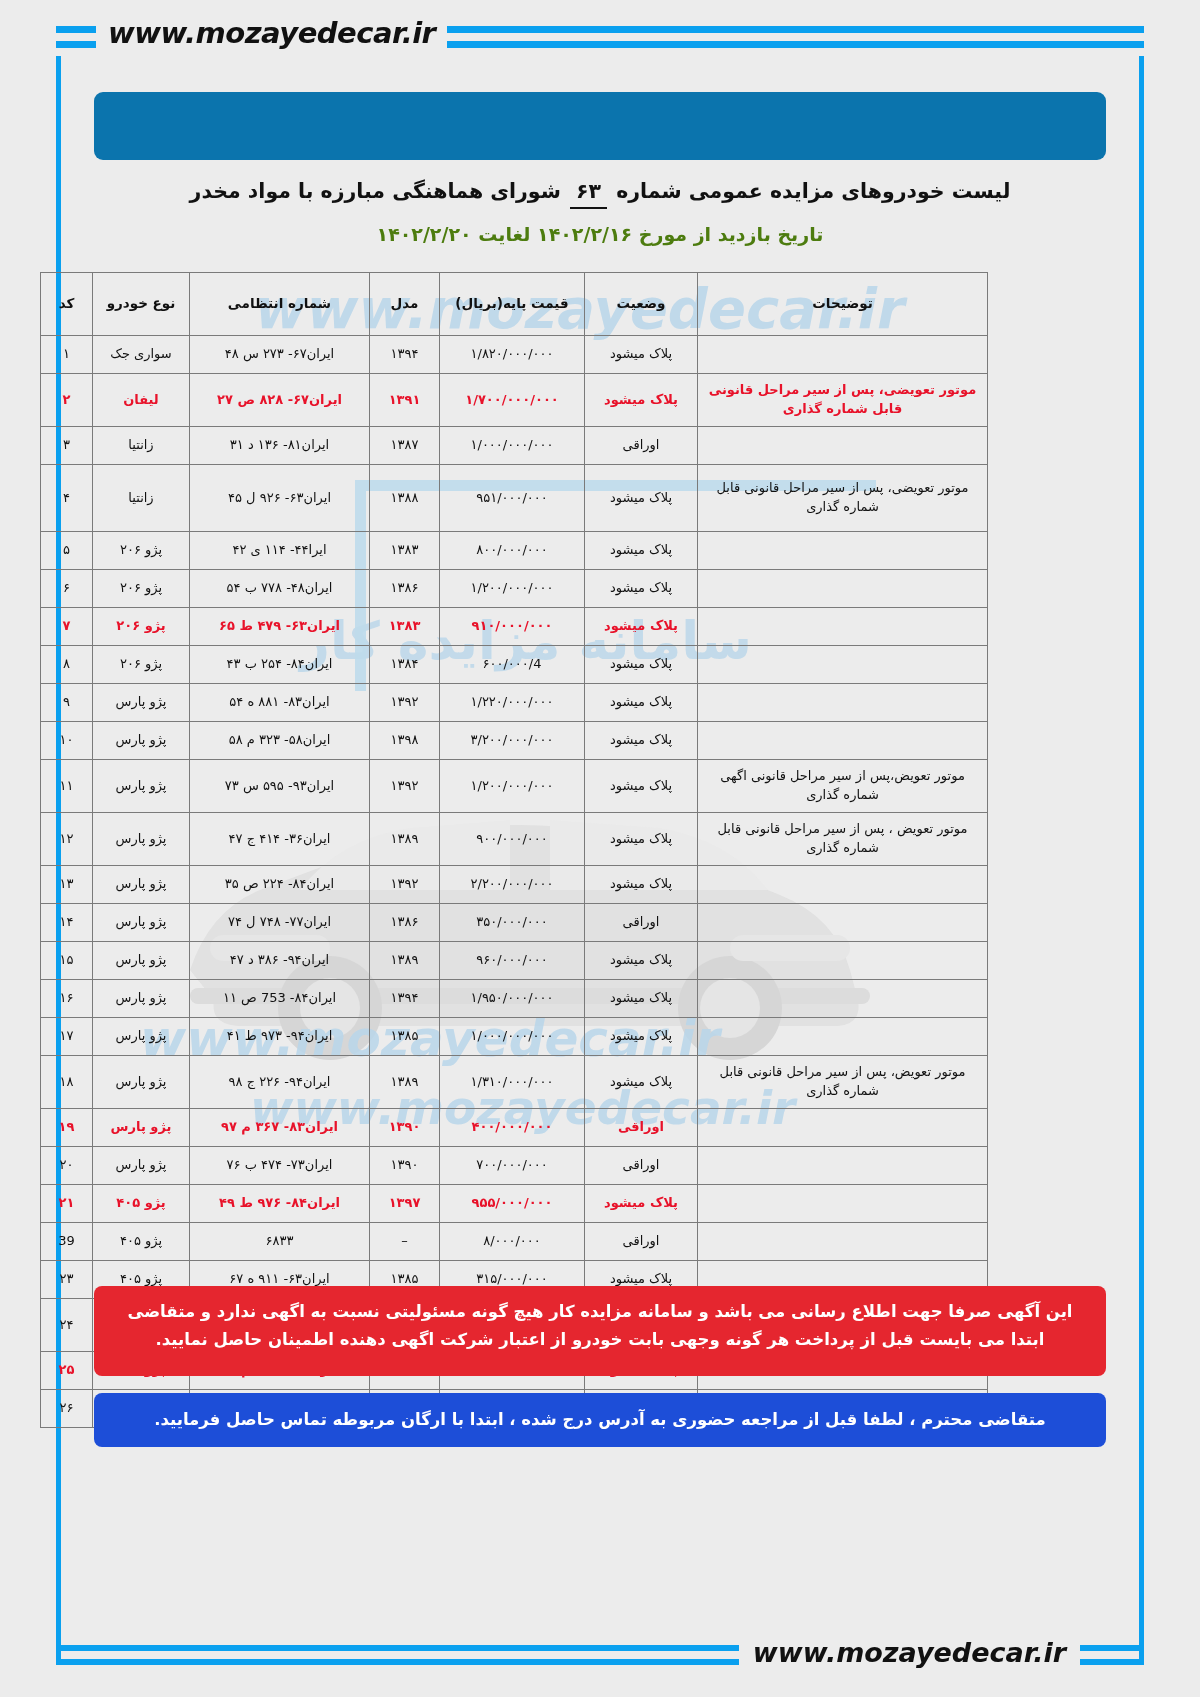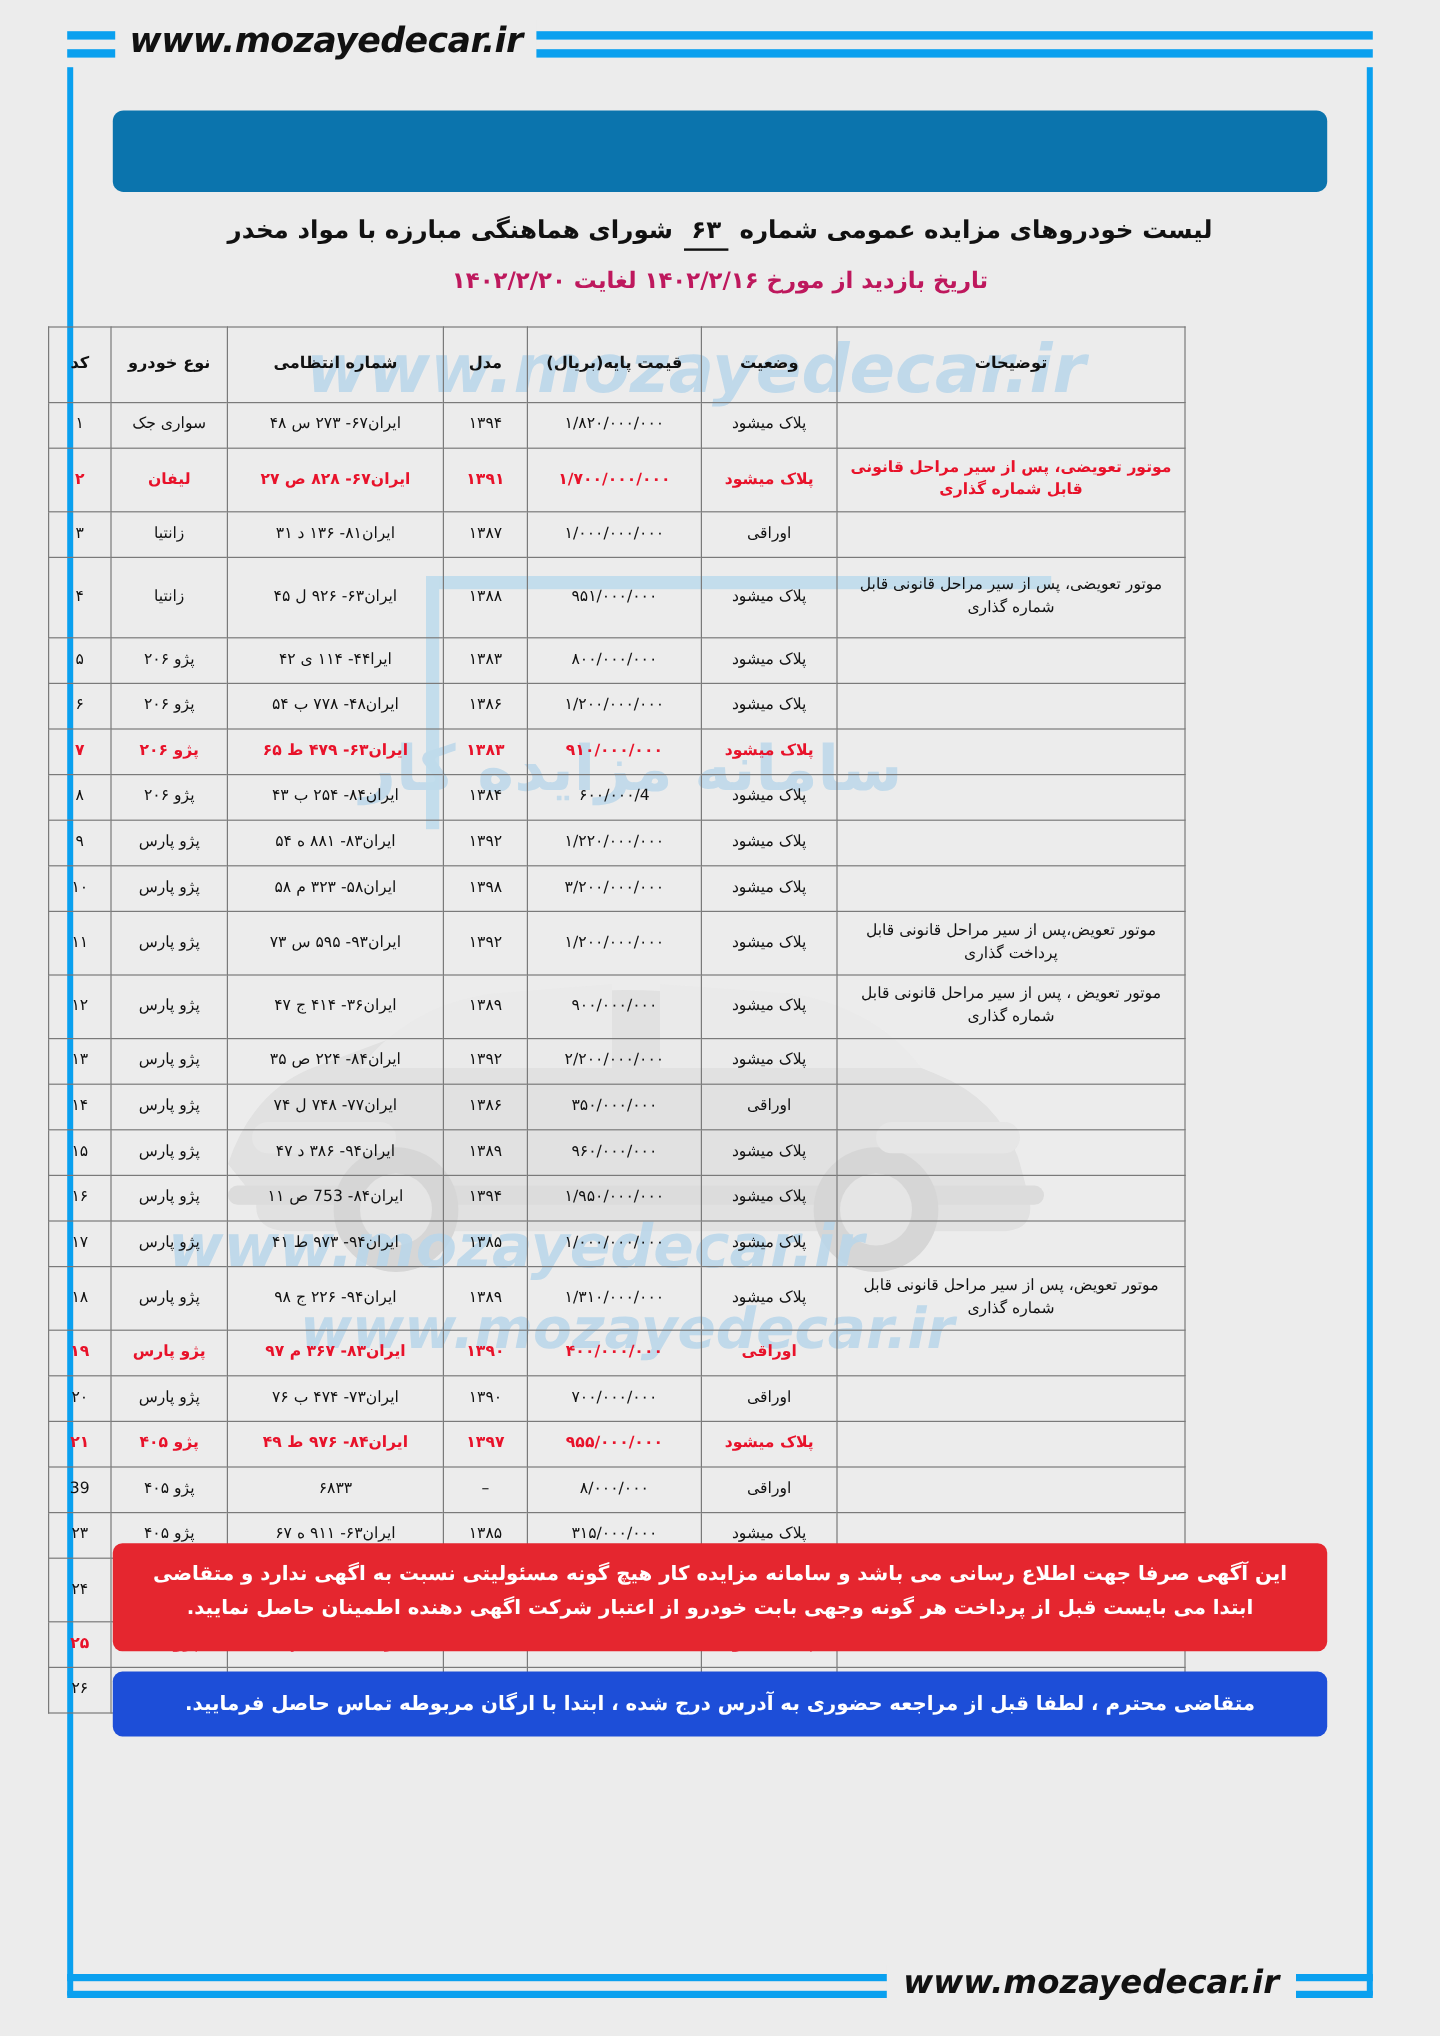--- a/index.html
+++ b/index.html
@@ -60,21 +60,21 @@
     font-size:20.5px;font-weight:bold;color:#111;
     line-height:1.5;white-space:nowrap;
   }
   .title-line1 .num{
     display:inline-block;
     border-bottom:2px solid #111;
     padding:0 6px;
     margin:0 2px;
   }
   .title-line2{
-    font-size:19px;font-weight:bold;color:#be185d;
+    font-size:19px;font-weight:bold;color:#4d7c0f;
     margin-top:14px;
   }
 
   
   .wm{
     position:absolute;
     pointer-events:none;
     z-index:0;
     font-family:"DejaVu Sans","Liberation Sans",sans-serif;
     font-style:italic;font-weight:bold;
@@ -332,21 +332,21 @@
         <tr class="normal">
           <td class="desc"></td>
           <td class="status">پلاک میشود</td>
           <td class="price">۳/۲۰۰/۰۰۰/۰۰۰</td>
           <td class="model">۱۳۹۸</td>
           <td class="plate">ایران۵۸- ۳۲۳ م ۵۸</td>
           <td class="type">پژو پارس</td>
           <td class="code">۱۰</td>
         </tr>
         <tr class="tall">
-          <td class="desc">موتور تعویض،پس از سیر مراحل قانونی قابل پرداخت گذاری</td>
+          <td class="desc">موتور تعویض،پس از سیر مراحل قانونی اگهی شماره گذاری</td>
           <td class="status">پلاک میشود</td>
           <td class="price">۱/۲۰۰/۰۰۰/۰۰۰</td>
           <td class="model">۱۳۹۲</td>
           <td class="plate">ایران۹۳- ۵۹۵ س ۷۳</td>
           <td class="type">پژو پارس</td>
           <td class="code">۱۱</td>
         </tr>
         <tr class="tall">
           <td class="desc">موتور تعویض ، پس از سیر مراحل قانونی قابل شماره گذاری</td>
           <td class="status">پلاک میشود</td>

